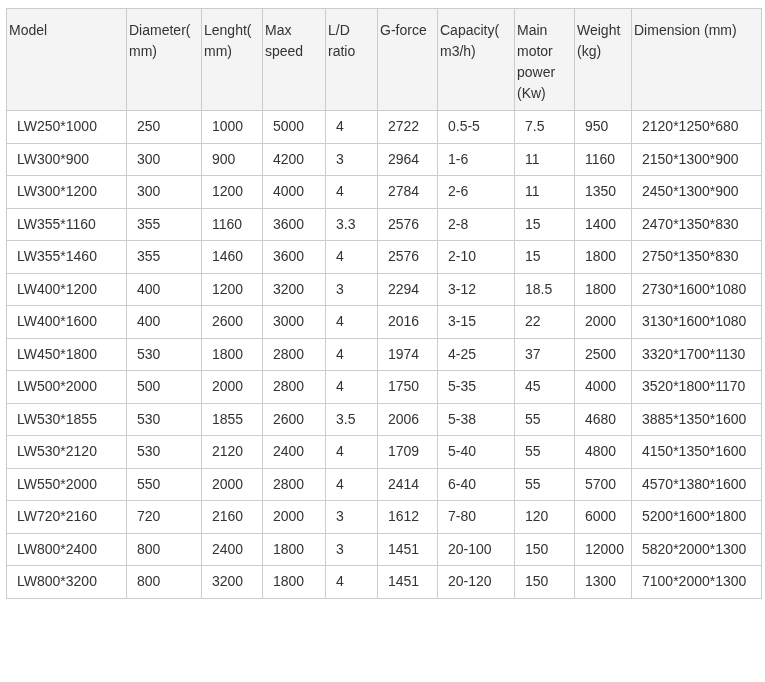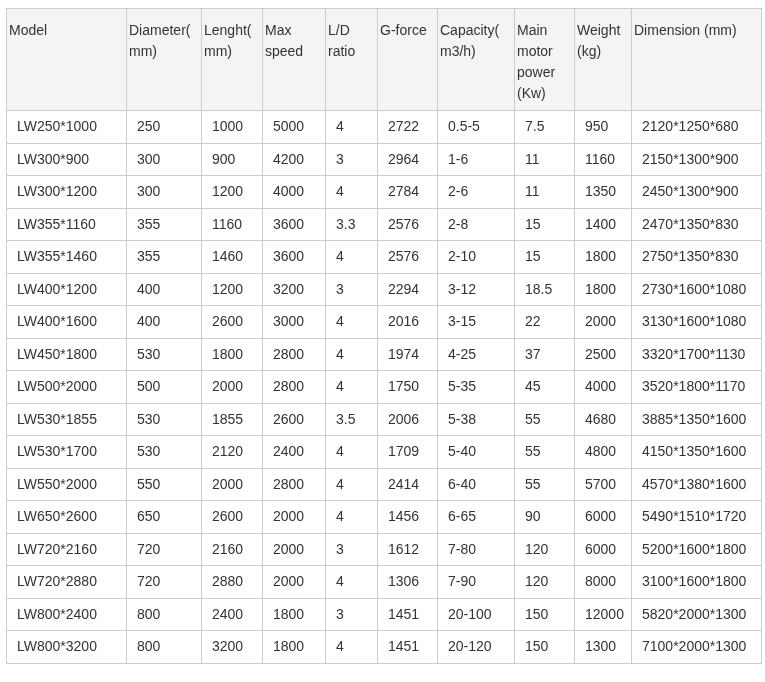--- a/index.html
+++ b/index.html
@@ -187,21 +187,21 @@
           <td>1855</td>
           <td>2600</td>
           <td>3.5</td>
           <td>2006</td>
           <td>5-38</td>
           <td>55</td>
           <td>4680</td>
           <td>3885*1350*1600</td>
         </tr>
         <tr>
-          <td>LW530*1700</td>
+          <td>LW530*2120</td>
           <td>530</td>
           <td>2120</td>
           <td>2400</td>
           <td>4</td>
           <td>1709</td>
           <td>5-40</td>
           <td>55</td>
           <td>4800</td>
           <td>4150*1350*1600</td>
         </tr>
@@ -211,56 +211,32 @@
           <td>2000</td>
           <td>2800</td>
           <td>4</td>
           <td>2414</td>
           <td>6-40</td>
           <td>55</td>
           <td>5700</td>
           <td>4570*1380*1600</td>
         </tr>
         <tr>
-          <td>LW650*2600</td>
-          <td>650</td>
-          <td>2600</td>
-          <td>2000</td>
-          <td>4</td>
-          <td>1456</td>
-          <td>6-65</td>
-          <td>90</td>
-          <td>6000</td>
-          <td>5490*1510*1720</td>
-        </tr>
-        <tr>
           <td>LW720*2160</td>
           <td>720</td>
           <td>2160</td>
           <td>2000</td>
           <td>3</td>
           <td>1612</td>
           <td>7-80</td>
           <td>120</td>
           <td>6000</td>
           <td>5200*1600*1800</td>
         </tr>
         <tr>
-          <td>LW720*2880</td>
-          <td>720</td>
-          <td>2880</td>
-          <td>2000</td>
-          <td>4</td>
-          <td>1306</td>
-          <td>7-90</td>
-          <td>120</td>
-          <td>8000</td>
-          <td>3100*1600*1800</td>
-        </tr>
-        <tr>
           <td>LW800*2400</td>
           <td>800</td>
           <td>2400</td>
           <td>1800</td>
           <td>3</td>
           <td>1451</td>
           <td>20-100</td>
           <td>150</td>
           <td>12000</td>
           <td>5820*2000*1300</td>

